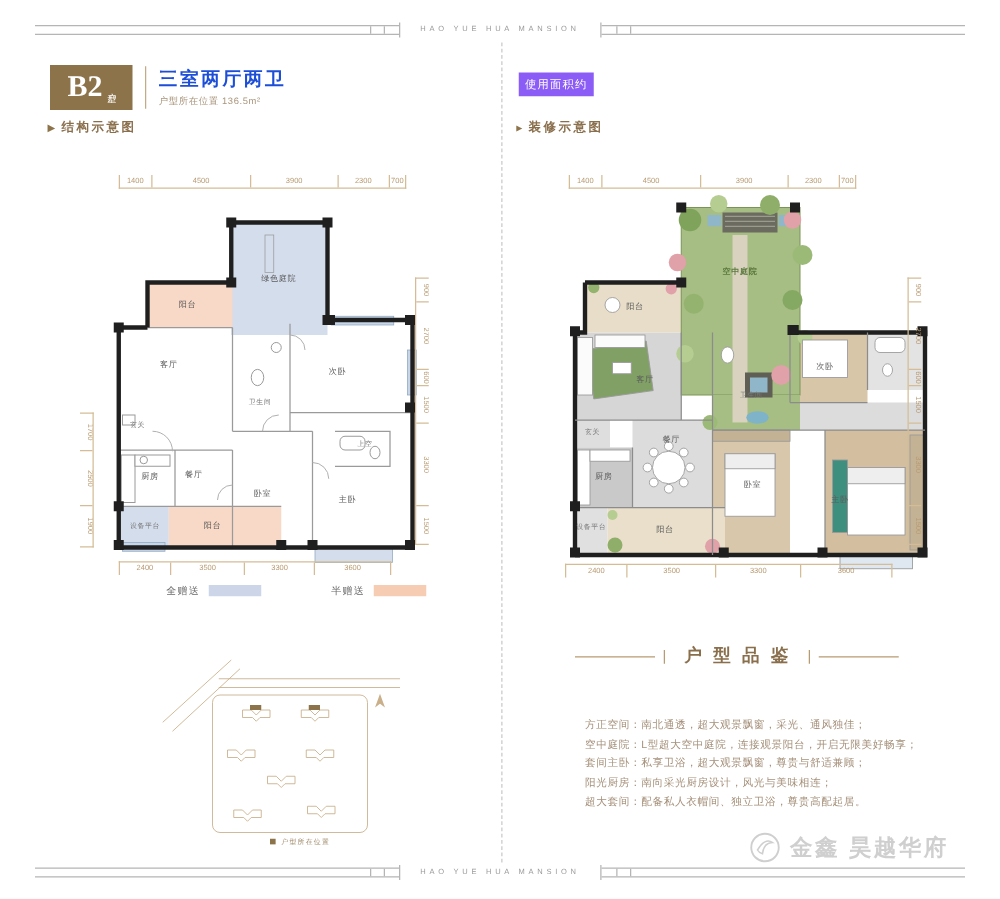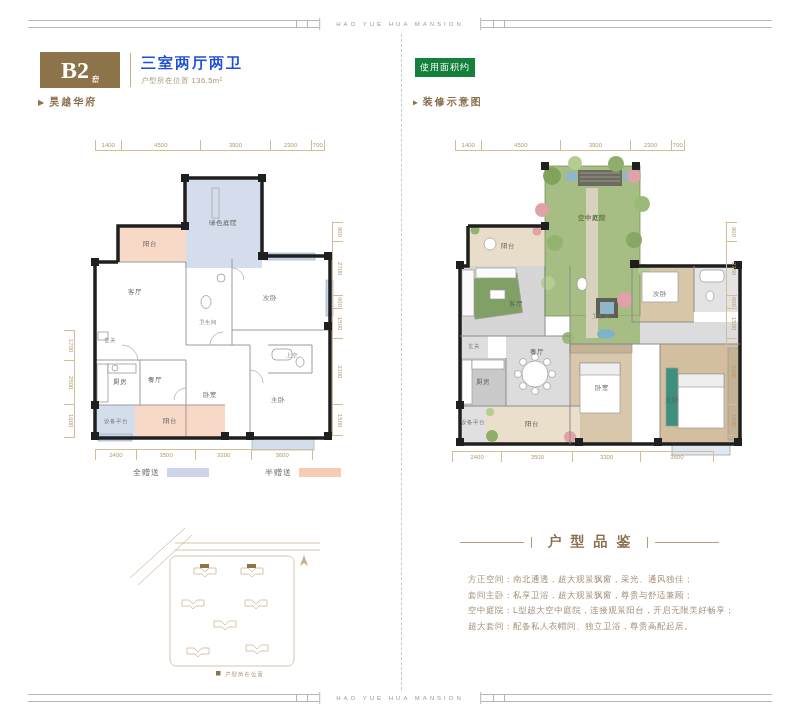--- a/index.html
+++ b/index.html
@@ -9,29 +9,29 @@
   
   .edge { position:absolute; left:28px; right:28px; height:8px; border-top:1px solid #b5b5b5; border-bottom:1px solid #b5b5b5; }
   .edge.top { top:20px; } .edge.bottom { top:694px; }
   .edge-text { position:absolute; left:50%; top:-3px; transform:translateX(-50%); background:#fff; padding:0 16px;
                font-size:6px; letter-spacing:3px; color:#9a9a9a; border-left:1px solid #b5b5b5; border-right:1px solid #b5b5b5; line-height:12px;}
   .tick { position:absolute; top:0; bottom:0; width:1px; background:#b5b5b5; }
   .fold-line { position:absolute; left:401px; top:34px; height:656px; border-left:1px dashed #c9c9c9; }
 
   
   .hdr { position:absolute; display:flex; align-items:center; }
-  .code-box { background:#8d7349; color:#fff; width:80px; height:36px; display:flex; align-items:center; justify-content:center; gap:3px; }
+  .code-box { background:#8d7349; color:#fff; width:66px; height:36px; display:flex; align-items:center; justify-content:center; gap:3px; }
   .code { font-size:24px; font-weight:bold; font-family:"Liberation Serif","DejaVu Serif",serif; }
   .code-suf { font-size:7px; writing-mode:vertical-rl; letter-spacing:1px; line-height:7px;}
   .hdr-div { width:1px; height:34px; background:#c3ab87; margin:0 10px; }
   .hdr-title { font-size:15px; font-weight:bold; color:#1d4ed8; letter-spacing:2px; }
   .hdr-sub { font-size:7.5px; color:#a8947a; margin-top:3px; letter-spacing:0.5px; }
   .diagram-label { position:absolute; font-size:10px; color:#8a6f4d; letter-spacing:2px; font-weight:bold;}
   .diagram-label .tri { font-size:8px; margin-right:3px; color:#8d7349;}
-  .area-box { background:#15803d; color:#fff; font-size:9px; padding:3px 5px; letter-spacing:1px; margin-right:4px;}
+  .area-box { background:#8b5cf6; color:#fff; font-size:9px; padding:3px 5px; letter-spacing:1px; margin-right:4px;}
   .area-big { font-size:27px; font-weight:bold; color:#6f6352; letter-spacing:0px;}
   .hdr2 { position:absolute; display:flex; align-items:center; }
 
   
   .dims-h { position:absolute; display:flex; height:11px; border-left:1px solid #d4bd96; border-right:1px solid #d4bd96; }
   .dims-h.above { border-bottom:1px solid #d4bd96; align-items:flex-end;}
   .dims-h.below { border-top:1px solid #d4bd96; align-items:flex-start;}
   .dim-h { flex:1; text-align:center; font-size:6px; color:#b89b72; border-right:1px solid #d4bd96; line-height:10px; overflow:hidden;}
   .dim-h:last-child { border-right:none; }
   .dims-v { position:absolute; display:flex; flex-direction:column; width:11px; border-top:1px solid #d4bd96; border-bottom:1px solid #d4bd96;}
@@ -92,21 +92,21 @@
     <div class="hdr-div"></div>
     <div>
       <div class="hdr-title">三室两厅两卫</div>
       <div class="hdr-sub">
         <span>户型所在位置</span>
         <span>136.5m²</span>
       </div>
     </div>
   </div>
   <div class="diagram-label" style="left:38px; top:95px;">
-    <span class="tri">▶</span><span>昊越华府</span>
+    <span class="tri">▶</span><span>结构示意图</span>
   </div>
 
   <div class="plan-wrap" style="left:60px; top:150px; width:340px; height:320px;">
     <svg width="340" height="320" viewBox="0 0 340 320">
 
       <g>
         <rect x="125" y="28" width="77" height="90" fill="#d4ddec"></rect>
         <rect x="58" y="76" width="68" height="36" fill="#f8d8c6"></rect>
         <rect x="35" y="255" width="40" height="33" fill="#d4ddec"></rect>
         <rect x="75" y="255" width="90" height="33" fill="#f8d8c6"></rect>
@@ -385,28 +385,36 @@
     </div>
   <div class="dims-v rightside" style="left:726px; top:222px; height:214px;">
       <span class="dim-v" style="flex-grow: 900;">900</span>
       <span class="dim-v" style="flex-grow: 2700;">2700</span>
       <span class="dim-v" style="flex-grow: 600;">600</span>
       <span class="dim-v" style="flex-grow: 1500;">1500</span>
       <span class="dim-v" style="flex-grow: 3300;">3300</span>
       <span class="dim-v" style="flex-grow: 1500;">1500</span>
     </div>
 
-  <div class="section-title" style="left:430px; top:533px; width:318px;">
+  <div class="section-title" style="left:430px; top:516px; width:318px;">
     <span class="st-line"></span>
     <span class="st-bar"></span>
     <span class="st-text">户型品鉴</span>
     <span class="st-bar"></span>
     <span class="st-line"></span>
   </div>
   <div class="features" style="left:468px; top:572px; width:285px;">
       <span class="feat-line">方正空间：南北通透，超大观景飘窗，采光、通风独佳；</span>
+      <span class="feat-line">空中庭院：L型超大空中庭院，连接观景阳台，开启无限美好畅享；</span>
       <span class="feat-line">套间主卧：私享卫浴，超大观景飘窗，尊贵与舒适兼顾；</span>
-      <span class="feat-line">空中庭院：L型超大空中庭院，连接观景阳台，开启无限美好畅享；</span>
+      <span class="feat-line">阳光厨房：南向采光厨房设计，风光与美味相连；</span>
       <span class="feat-line">超大套间：配备私人衣帽间、独立卫浴，尊贵高配起居。</span>
     </div>
 
+  <div class="brand" style="left:598px; top:664px;">
+    <svg width="28" height="28" viewBox="0 0 28 28">
+      <circle cx="14" cy="14" r="11" fill="none" stroke="#cfcfcf" stroke-width="1.5"></circle>
+      <path d="M8,16 q6,-10 12,-6 q-7,0 -8,9 q-3,-1 -4,-3 z" fill="none" stroke="#cfcfcf" stroke-width="1.2"></path>
+    </svg>
+    <span class="brand-text">金鑫 昊越华府</span>
+  </div>
 
 </div>
 
 </body></html>

